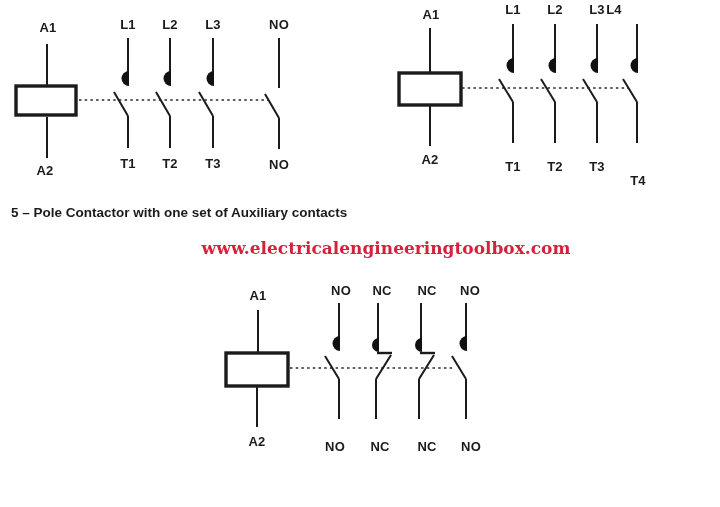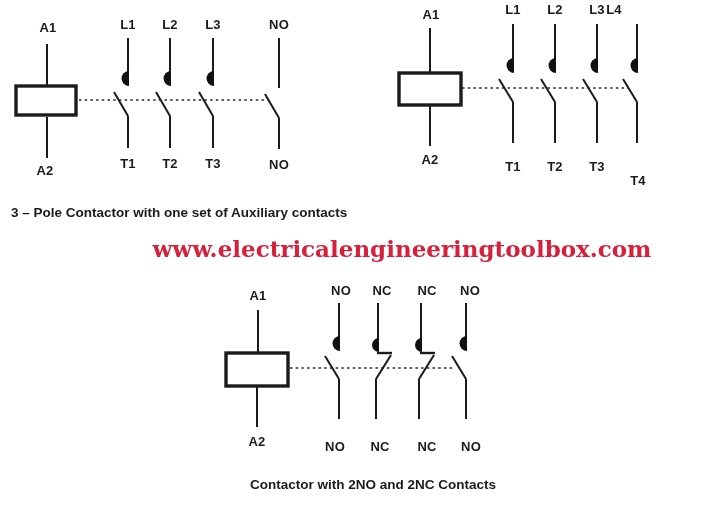--- a/index.html
+++ b/index.html
@@ -14,21 +14,21 @@
     letter-spacing:0.2px;
   }
   .caption{
     position:absolute;font-size:13.5px;font-weight:700;color:#1b1b1b;
     white-space:nowrap;
   }
   .caption.centered{transform:translate(-50%,-50%);}
   .site-url{
     position:absolute;transform:translate(-50%,-50%);
     font-family:"DejaVu Serif","Liberation Serif",serif;
-    font-size:23px;font-weight:700;color:#d6213c;white-space:nowrap;margin-left:16px;
+    font-size:17px;font-weight:700;color:#d6213c;white-space:nowrap;
   }
 </style>
 </head>
 <body>
 
 <div class="canvas">
 
   <svg class="circuit-svg" width="720" height="507" viewBox="0 0 720 507" stroke="#1b1b1b" stroke-width="2" fill="none">
 
     <g>
@@ -129,21 +129,21 @@
   <span class="lbl" style="left:48px;top:27px">A1</span>
   <span class="lbl" style="left:45px;top:170px">A2</span>
   <span class="lbl" style="left:128px;top:24px">L1</span>
   <span class="lbl" style="left:170px;top:24px">L2</span>
   <span class="lbl" style="left:213px;top:24px">L3</span>
   <span class="lbl" style="left:279px;top:24px">NO</span>
   <span class="lbl" style="left:128px;top:163px">T1</span>
   <span class="lbl" style="left:170px;top:163px">T2</span>
   <span class="lbl" style="left:213px;top:163px">T3</span>
   <span class="lbl" style="left:279px;top:164px">NO</span>
-  <div class="caption" style="left:11px;top:205px">3 – Pole Contactor with one set of Auxiliary contacts</div>
+  <div class="caption" style="left:11px;top:205px">5 – Pole Contactor with one set of Auxiliary contacts</div>
 
   <span class="lbl" style="left:431px;top:14px">A1</span>
   <span class="lbl" style="left:430px;top:159px">A2</span>
   <span class="lbl" style="left:513px;top:9px">L1</span>
   <span class="lbl" style="left:555px;top:9px">L2</span>
   <span class="lbl" style="left:597px;top:9px">L3</span>
   <span class="lbl" style="left:614px;top:9px">L4</span>
   <span class="lbl" style="left:513px;top:166px">T1</span>
   <span class="lbl" style="left:555px;top:166px">T2</span>
   <span class="lbl" style="left:597px;top:166px">T3</span>
@@ -154,15 +154,14 @@
   <span class="lbl" style="left:258px;top:295px">A1</span>
   <span class="lbl" style="left:257px;top:441px">A2</span>
   <span class="lbl" style="left:341px;top:290px">NO</span>
   <span class="lbl" style="left:382px;top:290px">NC</span>
   <span class="lbl" style="left:427px;top:290px">NC</span>
   <span class="lbl" style="left:470px;top:290px">NO</span>
   <span class="lbl" style="left:335px;top:446px">NO</span>
   <span class="lbl" style="left:380px;top:446px">NC</span>
   <span class="lbl" style="left:427px;top:446px">NC</span>
   <span class="lbl" style="left:471px;top:446px">NO</span>
-  <div class="caption centered" style="left:373px;top:484px">Contactor with 2NO and 2NC Contacts</div>
 
 </div>
 
 </body></html>

